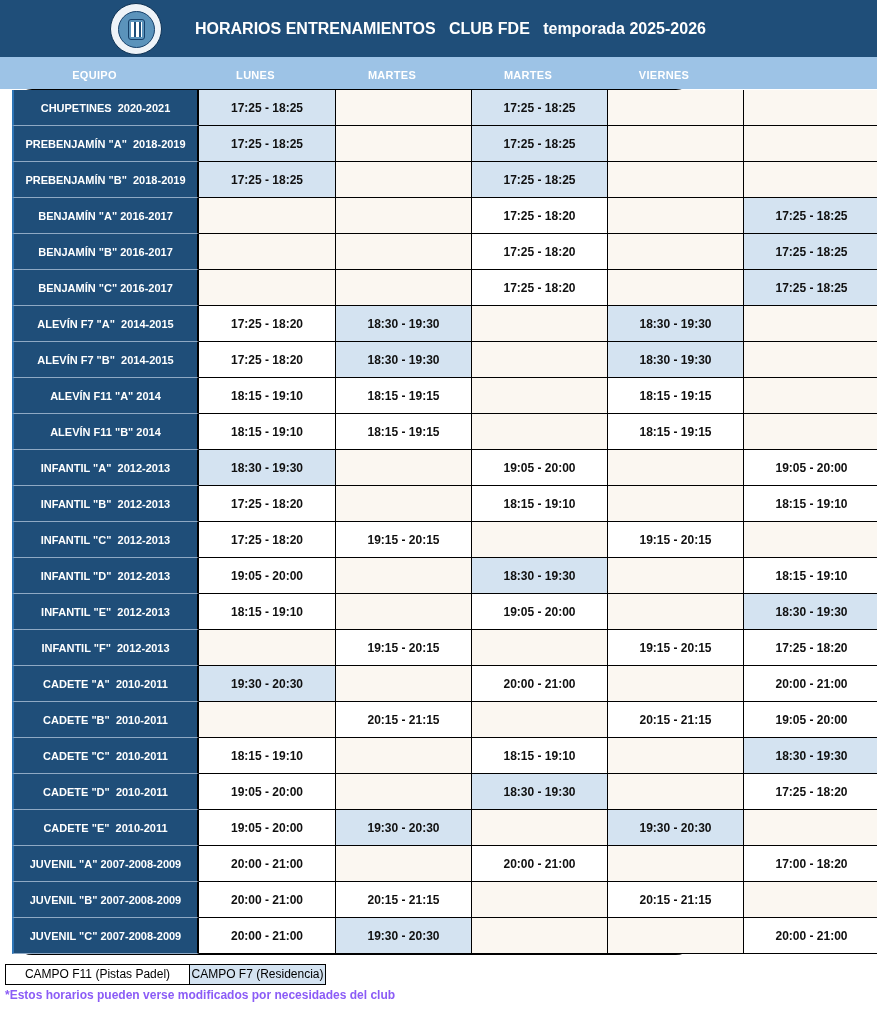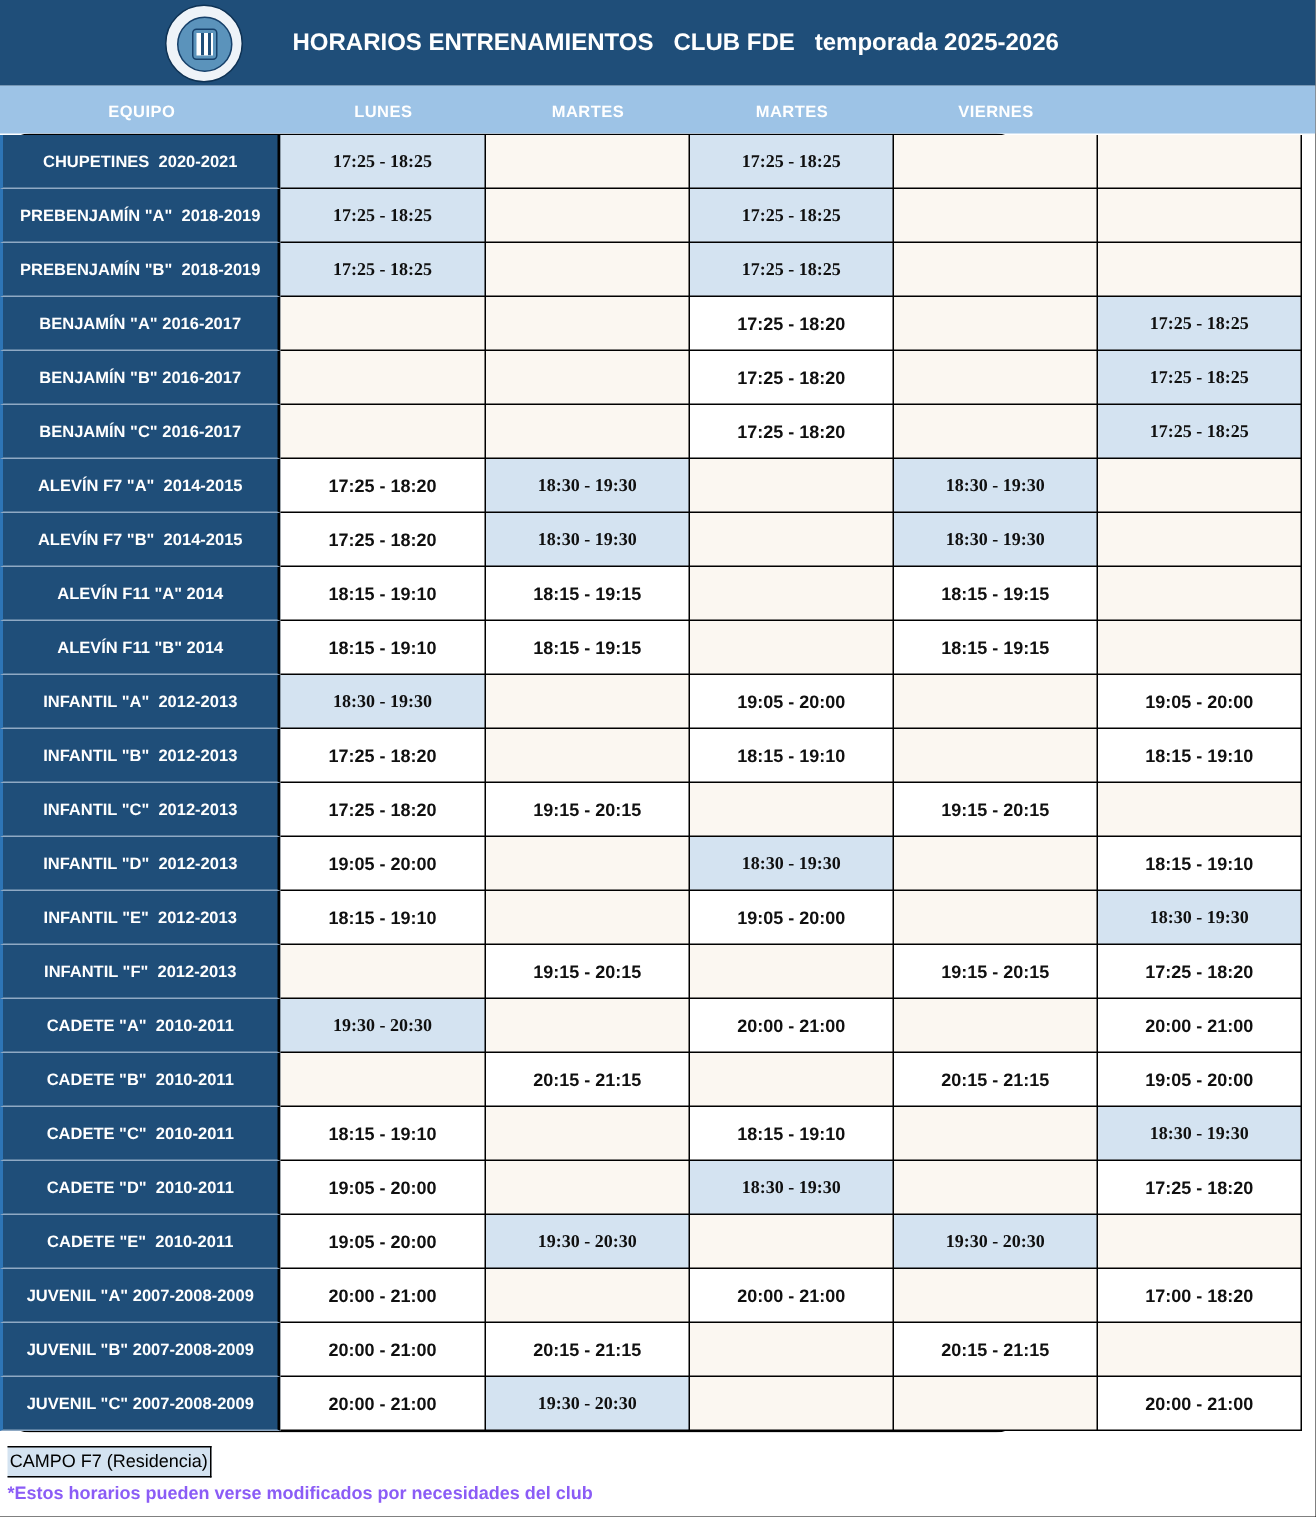--- a/index.html
+++ b/index.html
@@ -49,42 +49,42 @@
     display:grid; width:866px; margin-left:2px; height:36px;
     grid-template-columns:185px 137px 136px 136px 136px 136px;
   }
   .col-grid .hcell{
     color:#ffffff; font-weight:bold; font-size:11px; letter-spacing:.3px;
     display:flex; align-items:center; justify-content:center;
   }
 
   
   .grid{
-    display:grid; width:684px; margin-left:0;
+    display:grid; width:684px; margin-left:12px;
     grid-template-columns:187px 137px 136px 136px 136px 136px;
     grid-auto-rows:36px;
     border-top:1px solid var(--grid-black);
     border-bottom:1px solid var(--grid-black);
     border-radius:20px;
   }
   .cell{
     display:flex; align-items:center; justify-content:center;
     font-size:12px; font-weight:bold; color:#101010; white-space:pre;
   }
   .cell.team{
     background:var(--navy); color:#ffffff; font-size:11px;
     border-right:2px solid var(--grid-black);
     border-bottom:1px solid var(--team-sep);
     border-left:2px solid var(--edge-blue);
   }
   .cell.day{
     border-right:1px solid var(--grid-black);
     border-bottom:1px solid var(--grid-black);
   }
-  .c-f7{background:var(--cell-blue);font-family:Liberation Serif, serif;}
+  .c-f7{background:var(--cell-blue);}
   .c-f11{background:#ffffff;}
   .c-empty{background:var(--cell-cream);}
 
   
   .legend{display:flex; margin:9px 0 0 5px;}
   .legend-item{
     height:21px; line-height:19px; text-align:center; font-size:12px; color:#000;
     border:1px solid #000;
   }
   .legend-f11{width:185px; background:#ffffff;}
@@ -258,18 +258,19 @@
       <div class="cell day c-empty"></div>
       <div class="cell team">JUVENIL "C" 2007-2008-2009</div>
       <div class="cell day c-f11">20:00 - 21:00</div>
       <div class="cell day c-f7">19:30 - 20:30</div>
       <div class="cell day c-empty"></div>
       <div class="cell day c-empty"></div>
       <div class="cell day c-f11">20:00 - 21:00</div>
     </div>
 
   <div class="legend">
+    <div class="legend-item legend-f11">CAMPO F11 (Pistas Padel)</div>
     <div class="legend-item legend-f7">CAMPO F7 (Residencia)</div>
   </div>
 
   <div class="note">*Estos horarios pueden verse modificados por necesidades del club</div>
 
 </div>
 
 </body></html>

